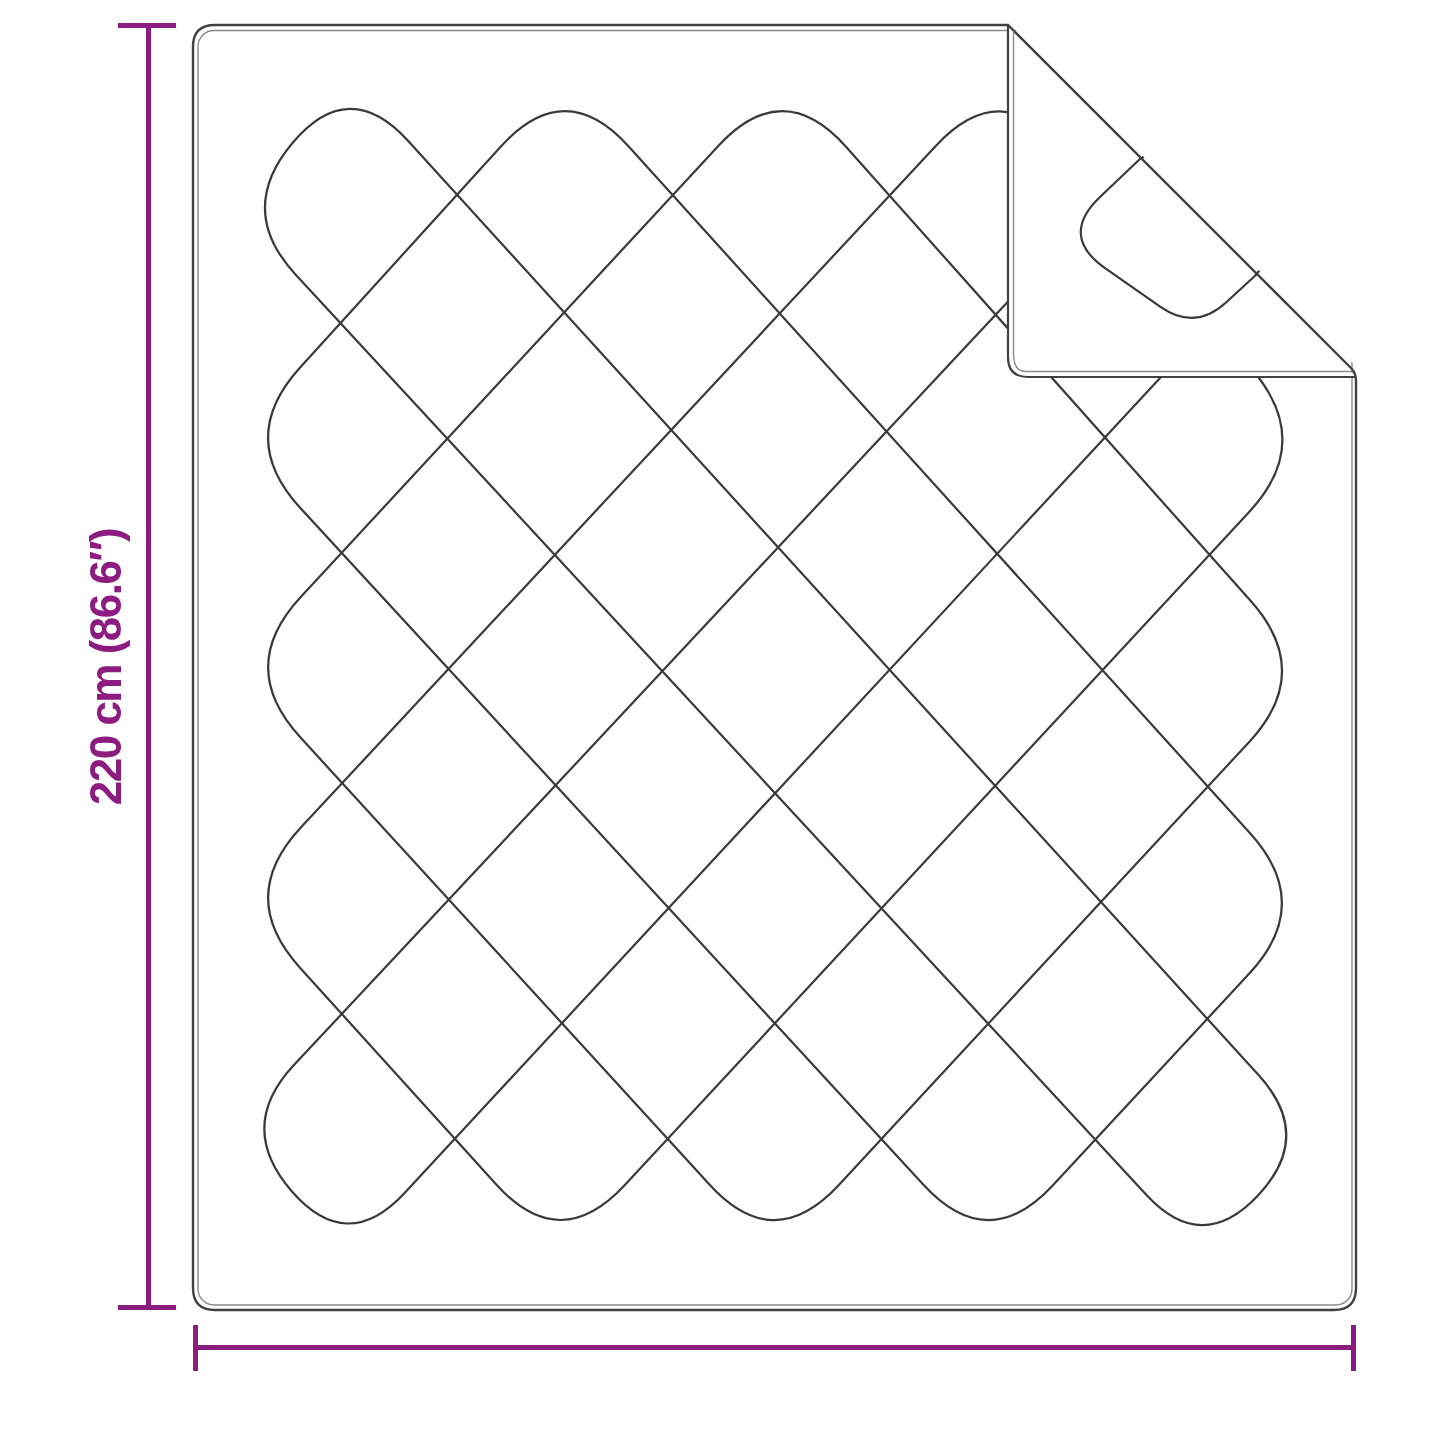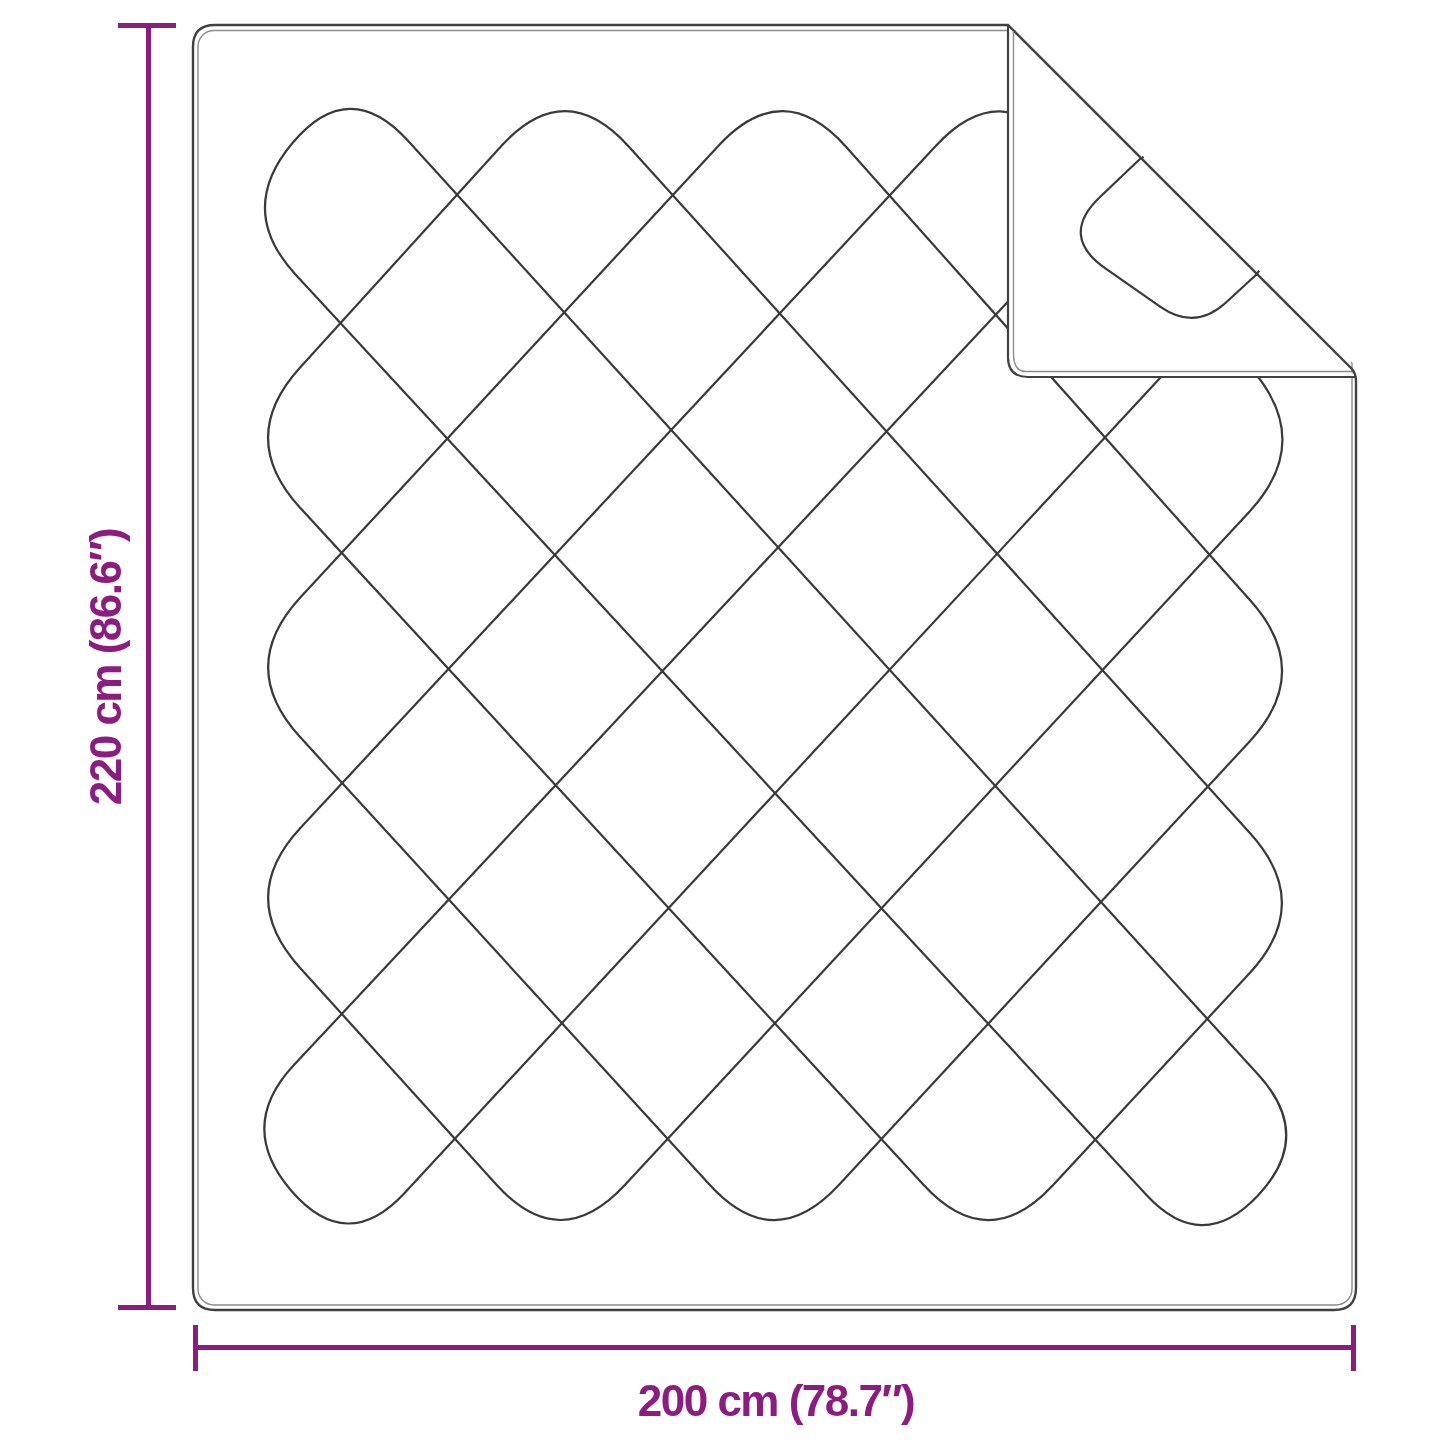--- a/index.html
+++ b/index.html
@@ -59,14 +59,13 @@
 
   <div class="dim v-line"></div>
   <div class="dim v-cap-top"></div>
   <div class="dim v-cap-bottom"></div>
 
   <div class="dim h-line"></div>
   <div class="dim h-cap-left"></div>
   <div class="dim h-cap-right"></div>
 
   <div class="dim-label v-label">220 cm (86.6″)</div>
-  <div class="dim-label h-label">200 cm (78.7″)</div>
 </div>
 
 </body></html>

